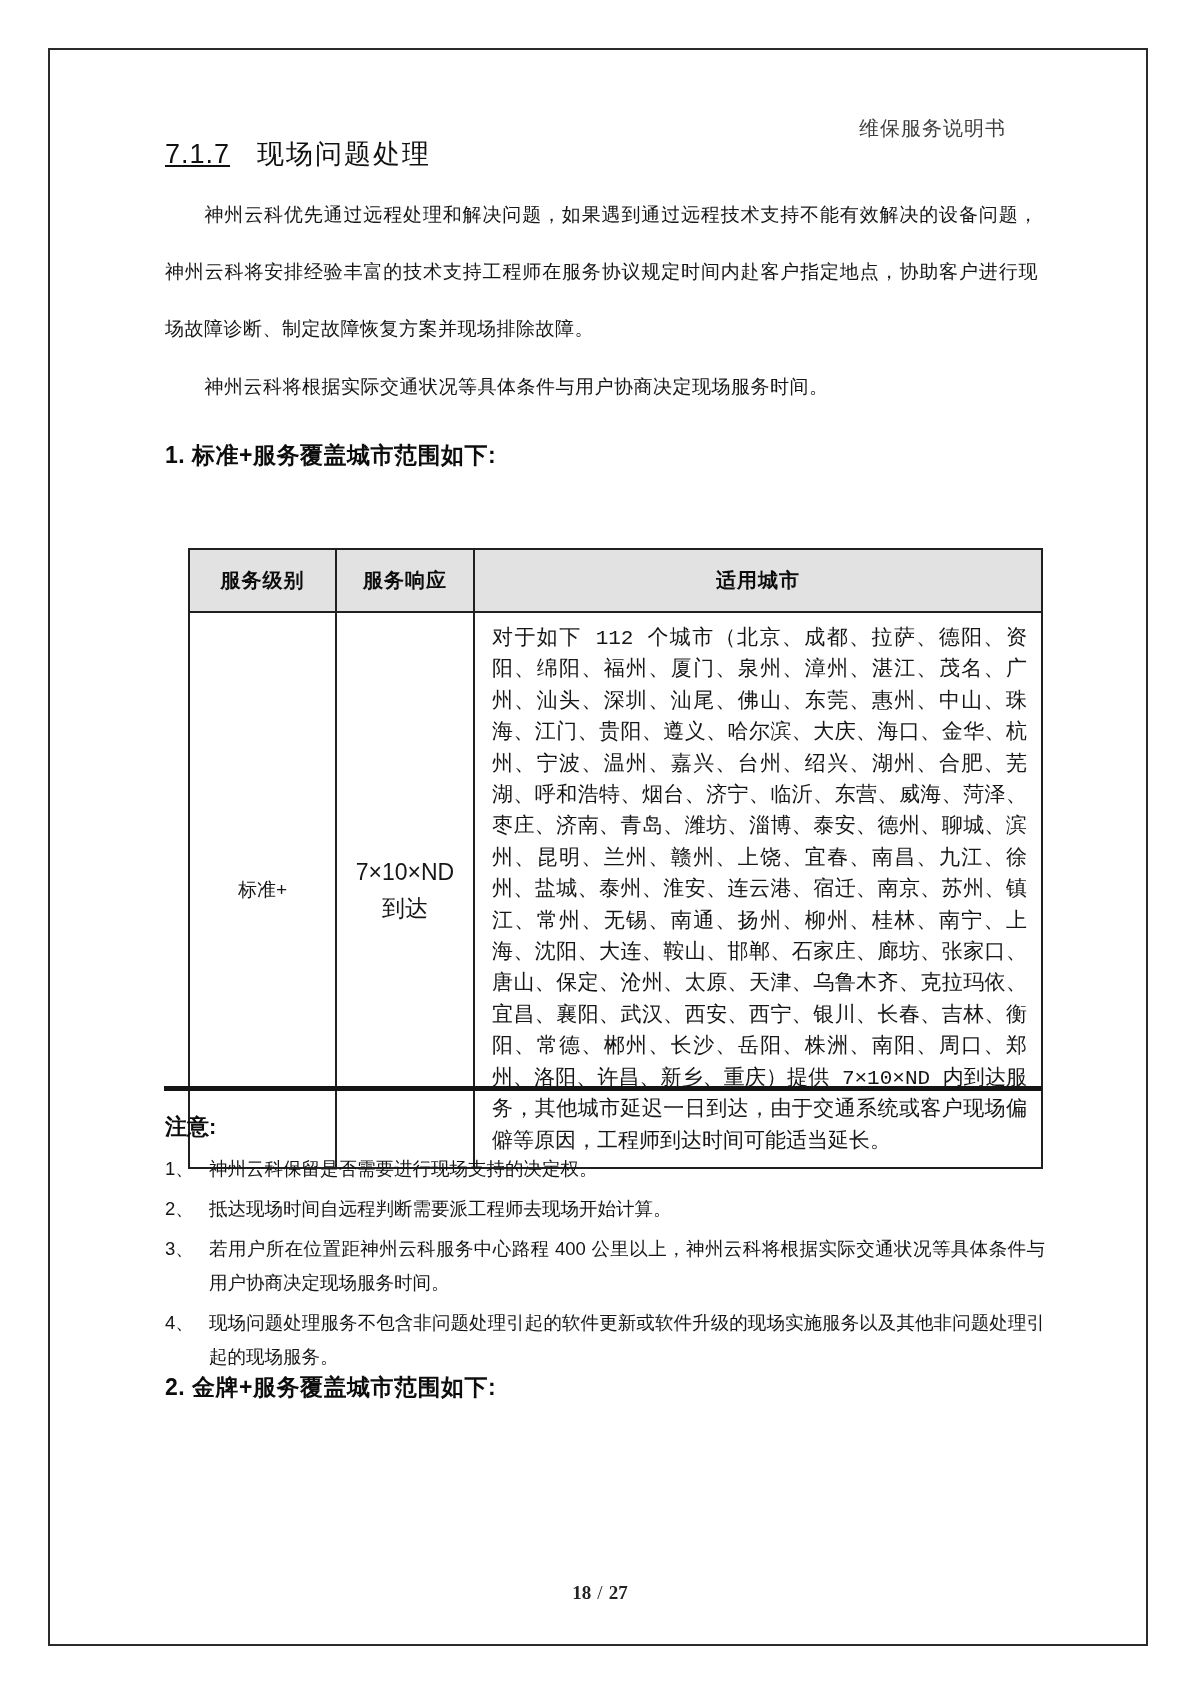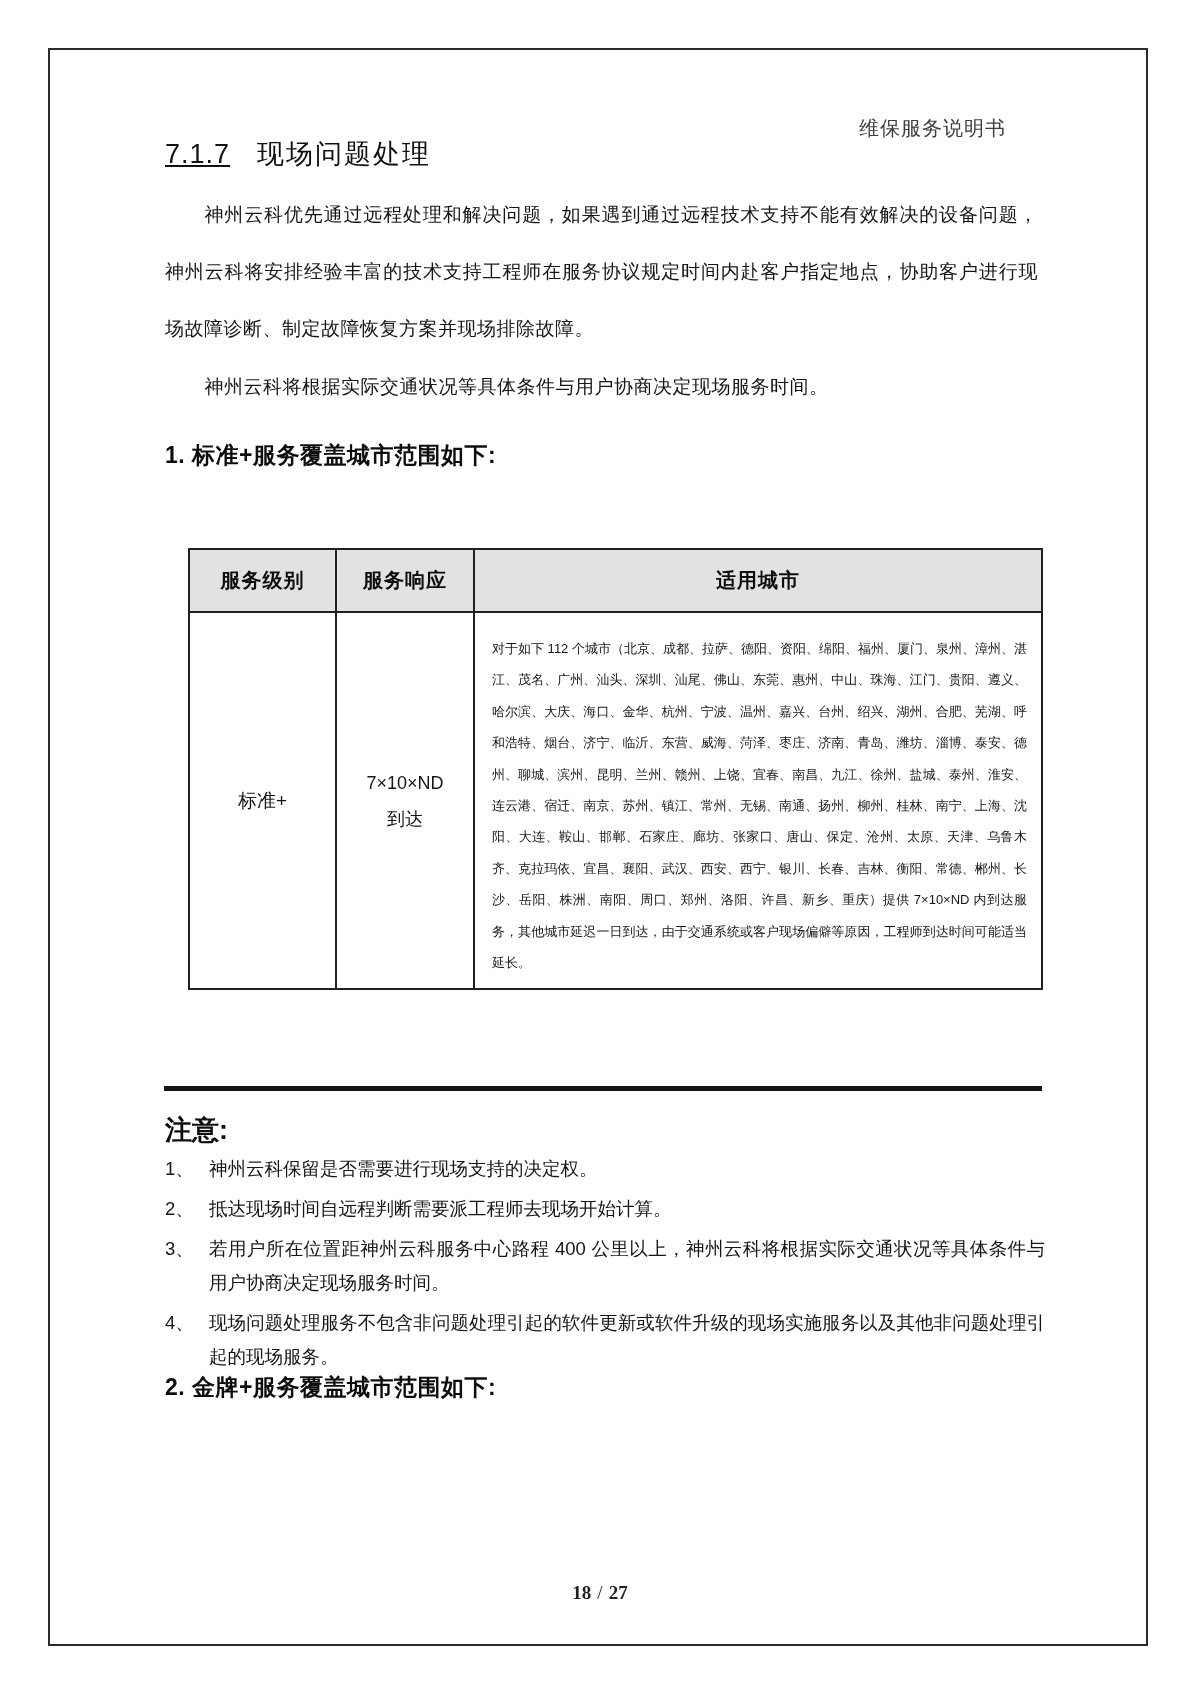--- a/index.html
+++ b/index.html
@@ -43,31 +43,31 @@
     border:2px solid #202020;box-sizing:border-box;
   }
   table.service-table th{
     height:63px;background:#e2e2e2;font-size:20px;font-weight:bold;
     text-align:center;vertical-align:middle;color:#0d0d0d;letter-spacing:1px;
   }
   td.cell-level{
     text-align:center;vertical-align:middle;font-size:19px;color:#161616;
   }
   td.cell-response{
-    text-align:center;vertical-align:middle;font-size:18px;line-height:36px;color:#161616;
+    text-align:center;vertical-align:middle;font-size:23px;line-height:36px;color:#161616;
   }
   td.cell-cities{
-    vertical-align:top;padding:20px 14px 10px 17px;
-    font-size:13px;line-height:31.4px;text-align:justify;color:#161616;
+    vertical-align:top;padding:10px 14px 10px 17px;
+    font-size:21px;line-height:31.4px;text-align:justify;color:#161616;font-family:Liberation Mono, monospace;
   }
   .rule{
     position:absolute;top:1086px;left:164px;width:878px;height:5px;background:#151515;
   }
   .notes-label{
-    position:absolute;top:1112px;left:165px;font-size:27px;font-weight:bold;color:#0d0d0d;
+    position:absolute;top:1112px;left:165px;font-size:22px;font-weight:bold;color:#0d0d0d;
   }
   .notes-list{
     position:absolute;top:1152px;left:165px;width:880px;
   }
   .note-item{
     display:flex;margin-bottom:6px;font-size:18.5px;line-height:34px;color:#161616;
   }
   .note-num{width:44px;flex-shrink:0;}
   .note-text{flex:1;text-align:justify;}
   .footer{

